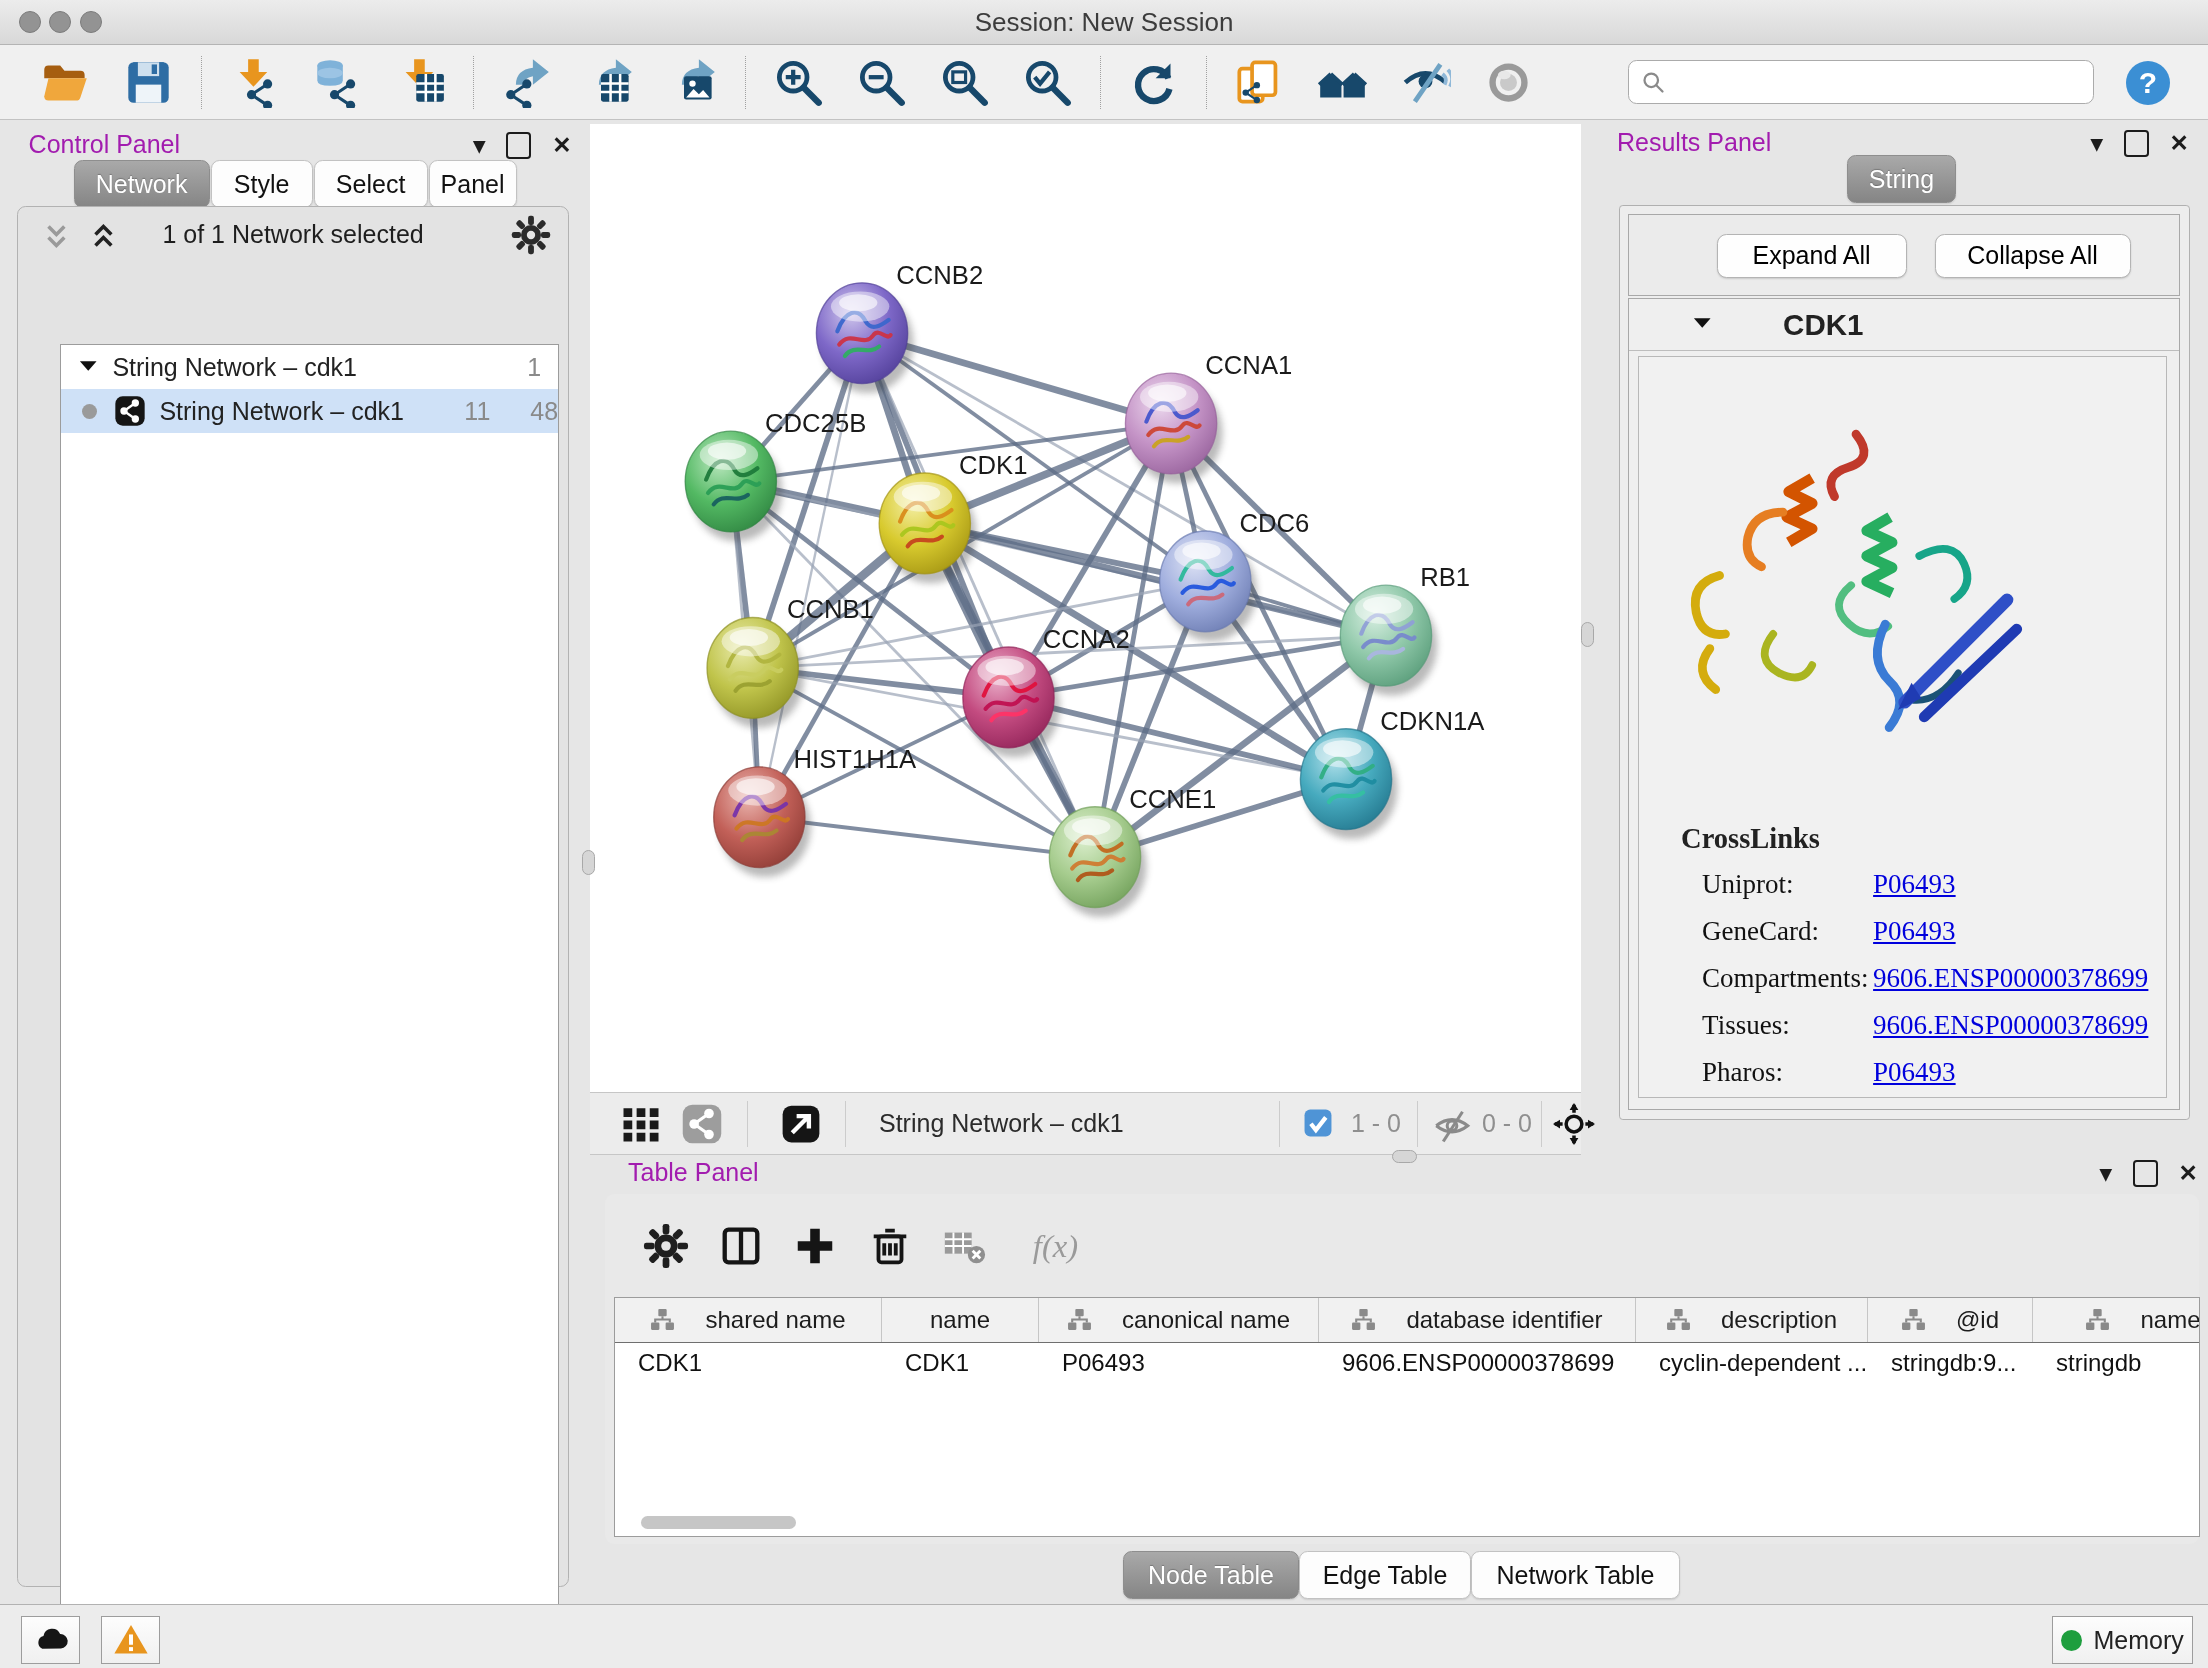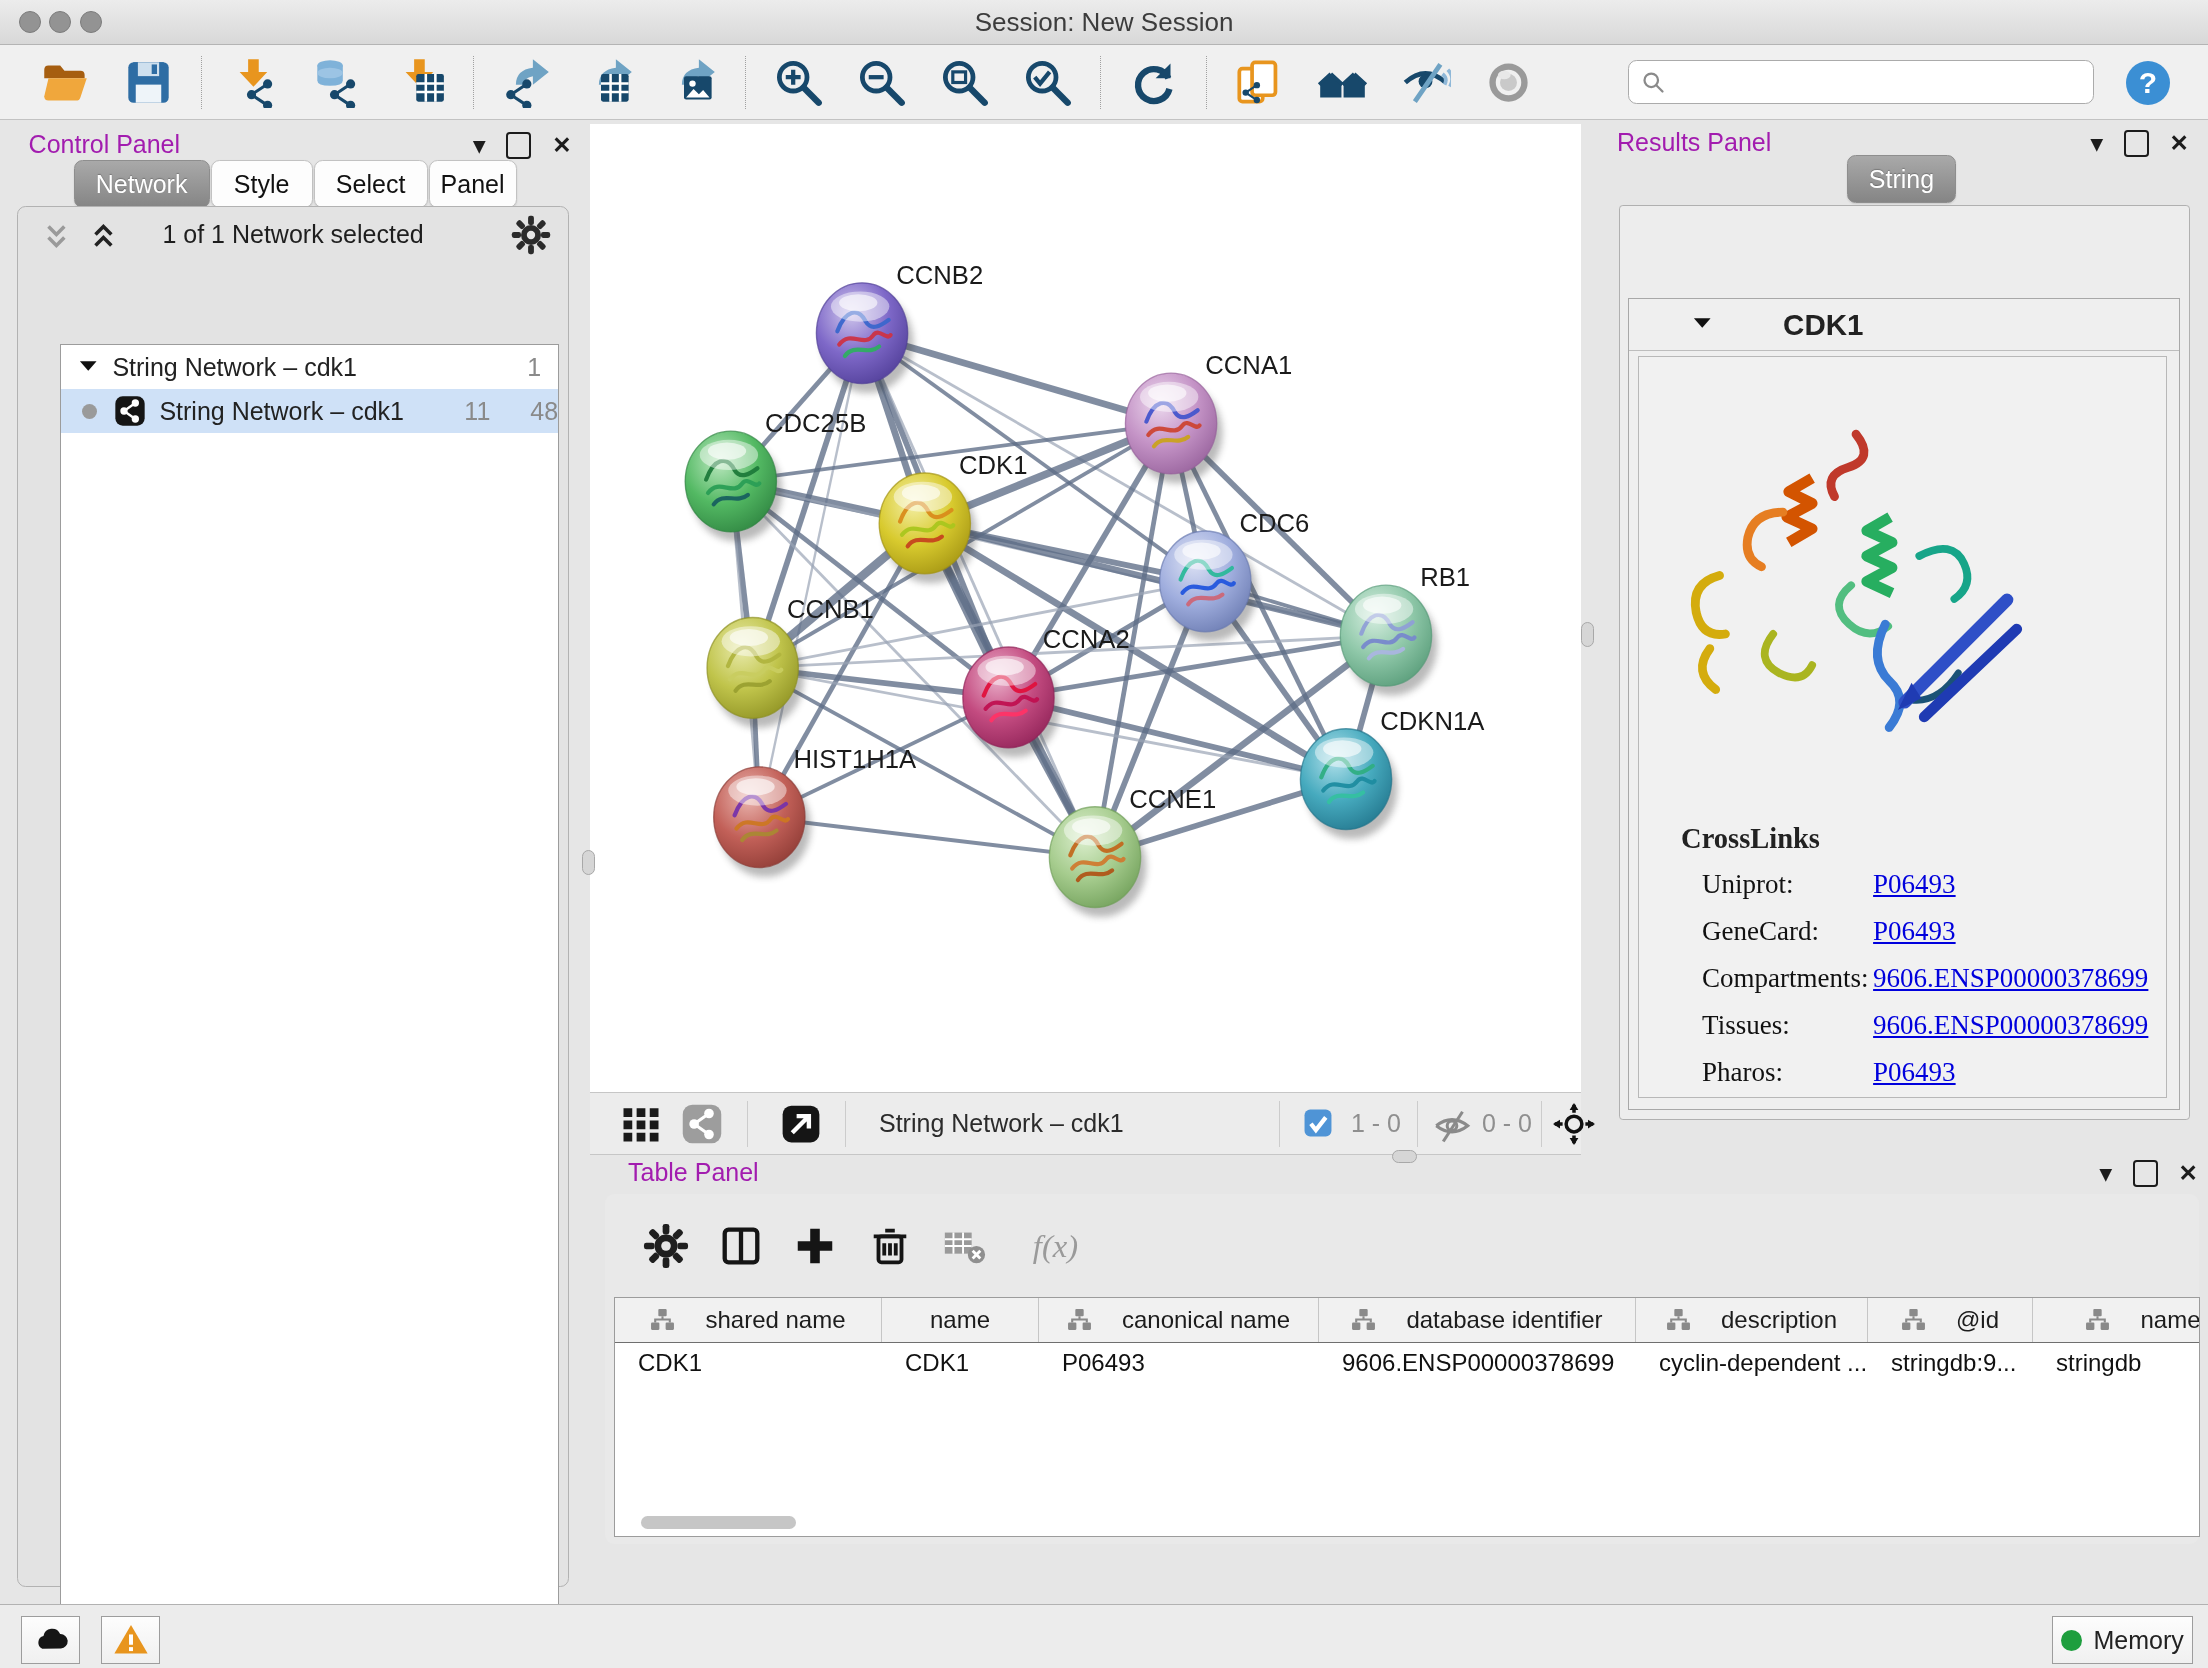--- a/index.html
+++ b/index.html
@@ -591,20 +591,24 @@
 
 <div class="abs" id="results-panel">
   <div class="abs" style="left:19px;top:3.8px"><span class="panel-title">Results Panel</span></div>
   <div class="abs winctl" style="left:493px;top:5.7px">
     <span class="wc">▾</span>
     <span class="wc-box"></span>
     <span class="wc">✕</span>
   </div>
   <div class="abs tabbtn sel" style="left:249px;top:31px;width:107px">String</div>
   <div class="abs" id="rp-outerbox">
+    <div class="abs" id="rp-btnbox">
+      <button class="rp-btn" style="left:88px;width:190px;border:1px solid #b4b4b4">Expand All</button>
+      <button class="rp-btn" style="left:306px;width:196px">Collapse All</button>
+    </div>
     <div class="abs" id="rp-cdk1box">
       <div id="rp-cdk1hdr">
         <svg width="28.5" height="28.5" viewBox="0 0 48 48" style="margin:0 67px 0 59px">
             <path d="M10 14 h28 l-14 16 Z" fill="#111"></path>
           </svg>
         <span style="font-size:29.5px;font-weight:bold">CDK1</span>
       </div>
       <div class="abs" id="rp-inner">
         <svg class="abs" style="left:27px;top:61px" width="380" height="354" viewBox="0 0 390 360">
           <rect x="0" y="0" width="390" height="360" fill="#f1f1f1"></rect>
@@ -769,20 +773,25 @@
         <div class="td" style="width: 267px;">CDK1</div>
         <div class="td" style="width: 157px;">CDK1</div>
         <div class="td" style="width: 280px;">P06493</div>
         <div class="td" style="width: 317px;">9606.ENSP00000378699</div>
         <div class="td" style="width: 232px;">cyclin-dependent ...</div>
         <div class="td" style="width: 165px;">stringdb:9...</div>
         <div class="td" style="width: 285px;">stringdb</div>
       </div>
   </div>
   <div class="abs" id="tp-scroll"></div>
+  <div class="abs" id="tp-tabs">
+      <div class="tabbtn sel" style="width: 174px;">Node Table</div>
+      <div class="tabbtn" style="width: 170px;">Edge Table</div>
+      <div class="tabbtn" style="width: 207px;">Network Table</div>
+    </div>
 </div>
 
 <div class="abs" id="statusbar">
   <div class="sbtn" style="left:21px;width:57px">
     <svg width="38" height="38" viewBox="0 0 48 48">
       <path d="M13 35 a8.5 8.5 0 0 1 1.5-16 a11 11 0 0 1 21-2.5 a7.5 7.5 0 0 1 1 18.2 Z" fill="#151515"></path>
       </svg>
   </div>
   <div class="sbtn" style="left:101px;width:57px">
     <svg width="38" height="38" viewBox="0 0 48 48">

